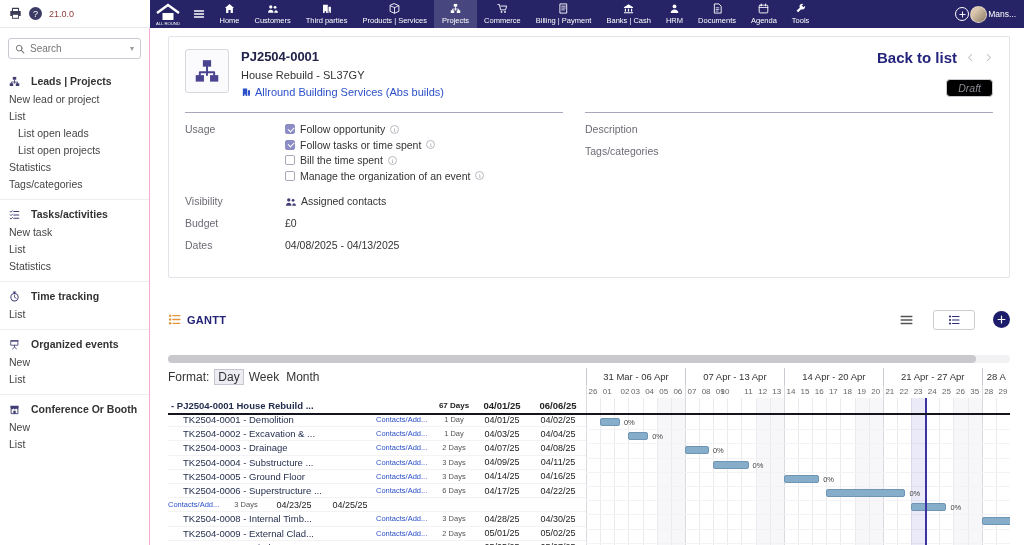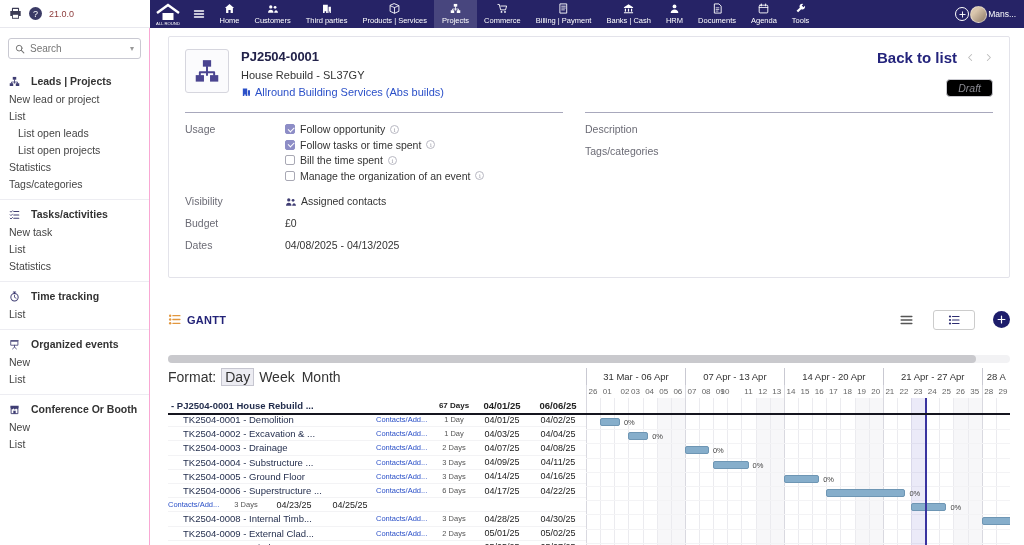--- a/index.html
+++ b/index.html
@@ -81,21 +81,21 @@
 .gbtn{border:1px solid #ccc;border-radius:3px;padding:3px 13px;display:flex;align-items:center;cursor:pointer;background:#fff;}
 .gbtn .gicon2{width:14px;height:12px;color:#2c2c70;}
 .gplus{width:17px;height:17px;border-radius:50%;background:#1d1d6b;display:flex;align-items:center;justify-content:center;cursor:pointer;}
 .gplus .pi{width:9px;height:9px;color:#fff;}
 .hscroll{margin-top:24px;height:8px;background:#f2f2f4;border-radius:4px;position:relative;}
 .hscroll-thumb{position:absolute;left:0;top:0;height:8px;width:96%;background:#c9c9cd;border-radius:4px;cursor:pointer;}
 
 
 .gantt{position:relative;margin-top:5px;height:213px;overflow:hidden;font-size:9.5px;}
 .gleft{width:418px;position:relative;z-index:2;background:#fff;}
-.grow-a{height:17px;display:flex;align-items:flex-end;font-size:14px;color:#333;}
+.grow-a{height:17px;display:flex;align-items:center;font-size:12px;color:#333;}
 .fmt-label{margin-right:5px;}
 .fmt-opt{margin-right:7px;cursor:pointer;color:#333;}
 .fmt-opt.sel{background:#ececf2;border:1px solid #c6c6d0;padding:0 3px;margin-right:5px;}
 .grow-b{height:13px;}
 .grow-c{height:15px;display:flex;align-items:center;}
 .trow{height:14.2px;display:flex;align-items:center;border-bottom:1px solid #f3f3f5;cursor:pointer;}
 .c-name{flex:1;padding-left:15px;color:#1f2a4a;white-space:nowrap;overflow:hidden;text-overflow:ellipsis;font-size:9.5px;}
 .c-contacts{width:58px;font-size:7.5px;color:#2b50c8;white-space:nowrap;overflow:hidden;cursor:pointer;}
 .c-dur{width:40px;font-size:7.5px;color:#555;text-align:center;}
 .c-start,.c-end{width:56px;font-size:9px;text-align:center;color:#222;}

